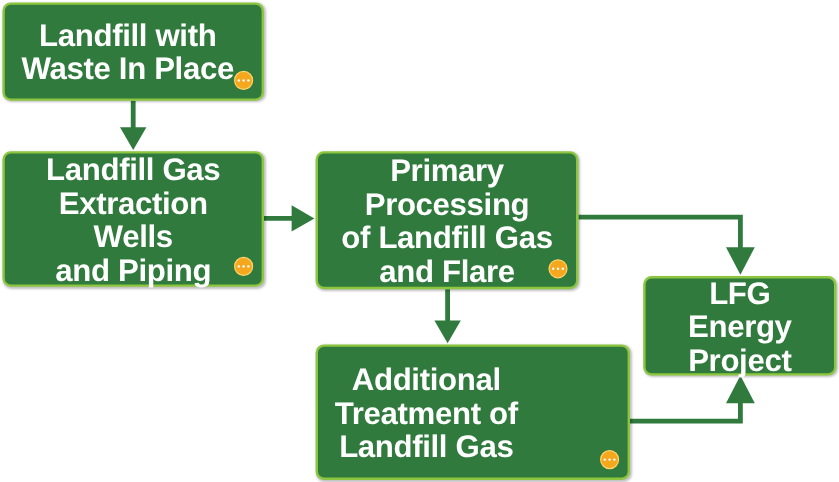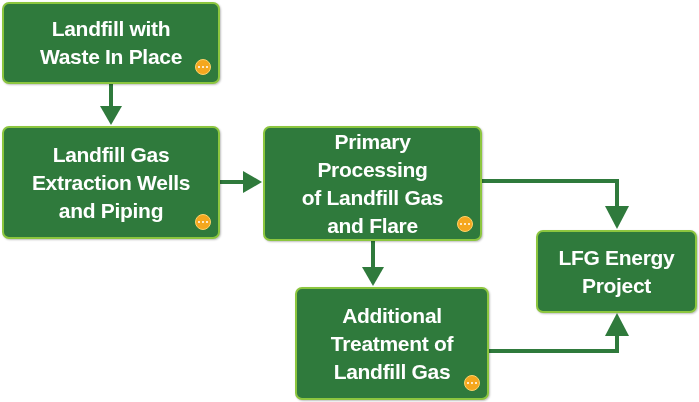--- a/index.html
+++ b/index.html
@@ -4,42 +4,42 @@
 <style>
   html, body { margin: 0; padding: 0; background: #ffffff; }
   body { width: 699px; height: 402px; position: relative; overflow: hidden;
          font-family: "Liberation Sans", "DejaVu Sans", sans-serif; }
   #diagram { position: absolute; left: 0; top: 0; width: 699px; height: 402px; }
   .node {
     position: absolute; box-sizing: border-box;
     background: #2f7a3c;
     border: 2px solid #8cc63f;
     border-radius: 7px;
-    display: flex; align-items: center; justify-content: center;
+    display: flex; align-items: center; justify-content: flex-start;
     text-align: center; color: #ffffff;
-    font-weight: bold; font-size: 21px; line-height: 28px;
+    font-weight: bold; font-size: 26px; line-height: 28px;
     letter-spacing: -0.3px;
     box-shadow: 1px 1px 2px rgba(0,0,0,0.25);
     cursor: pointer;
   }
   .node .label { display: block; padding: 0 14px; white-space: pre-line; }
   .more {
     position: absolute; right: 7px; bottom: 7px;
     width: 16px; height: 16px; border-radius: 50%;
     background: #f5a71e; border: 1px solid #ffd36b;
     box-sizing: border-box;
     display: flex; align-items: center; justify-content: center;
     cursor: pointer;
   }
   .more i { display: block; width: 2px; height: 2px; background: #fff; margin: 0 1px; border-radius: 1px; }
   #n1 { left: 2px;   top: 2px;   width: 218px; height: 82px; }
   #n2 { left: 2px;   top: 126px; width: 218px; height: 113px; }
   #n3 { left: 263px; top: 126px; width: 219px; height: 115px; }
   #n4 { left: 536px; top: 230px; width: 161px; height: 83px; }
-  #n5 { left: 263px; top: 287px; width: 194px; height: 113px; margin-left: 32px; }
+  #n5 { left: 263px; top: 287px; width: 262px; height: 113px; }
   svg { position: absolute; left: 0; top: 0; }
 </style>
 </head>
 <body>
 
 <div id="diagram">
   <svg width="699" height="402">
     <defs>
       <marker id="ah" markerWidth="10" markerHeight="10" refX="9" refY="5" orient="auto" markerUnits="userSpaceOnUse">
         <path d="M0,0 L10,5 L0,10 L3,5 Z" fill="#2f7a3c"></path>

